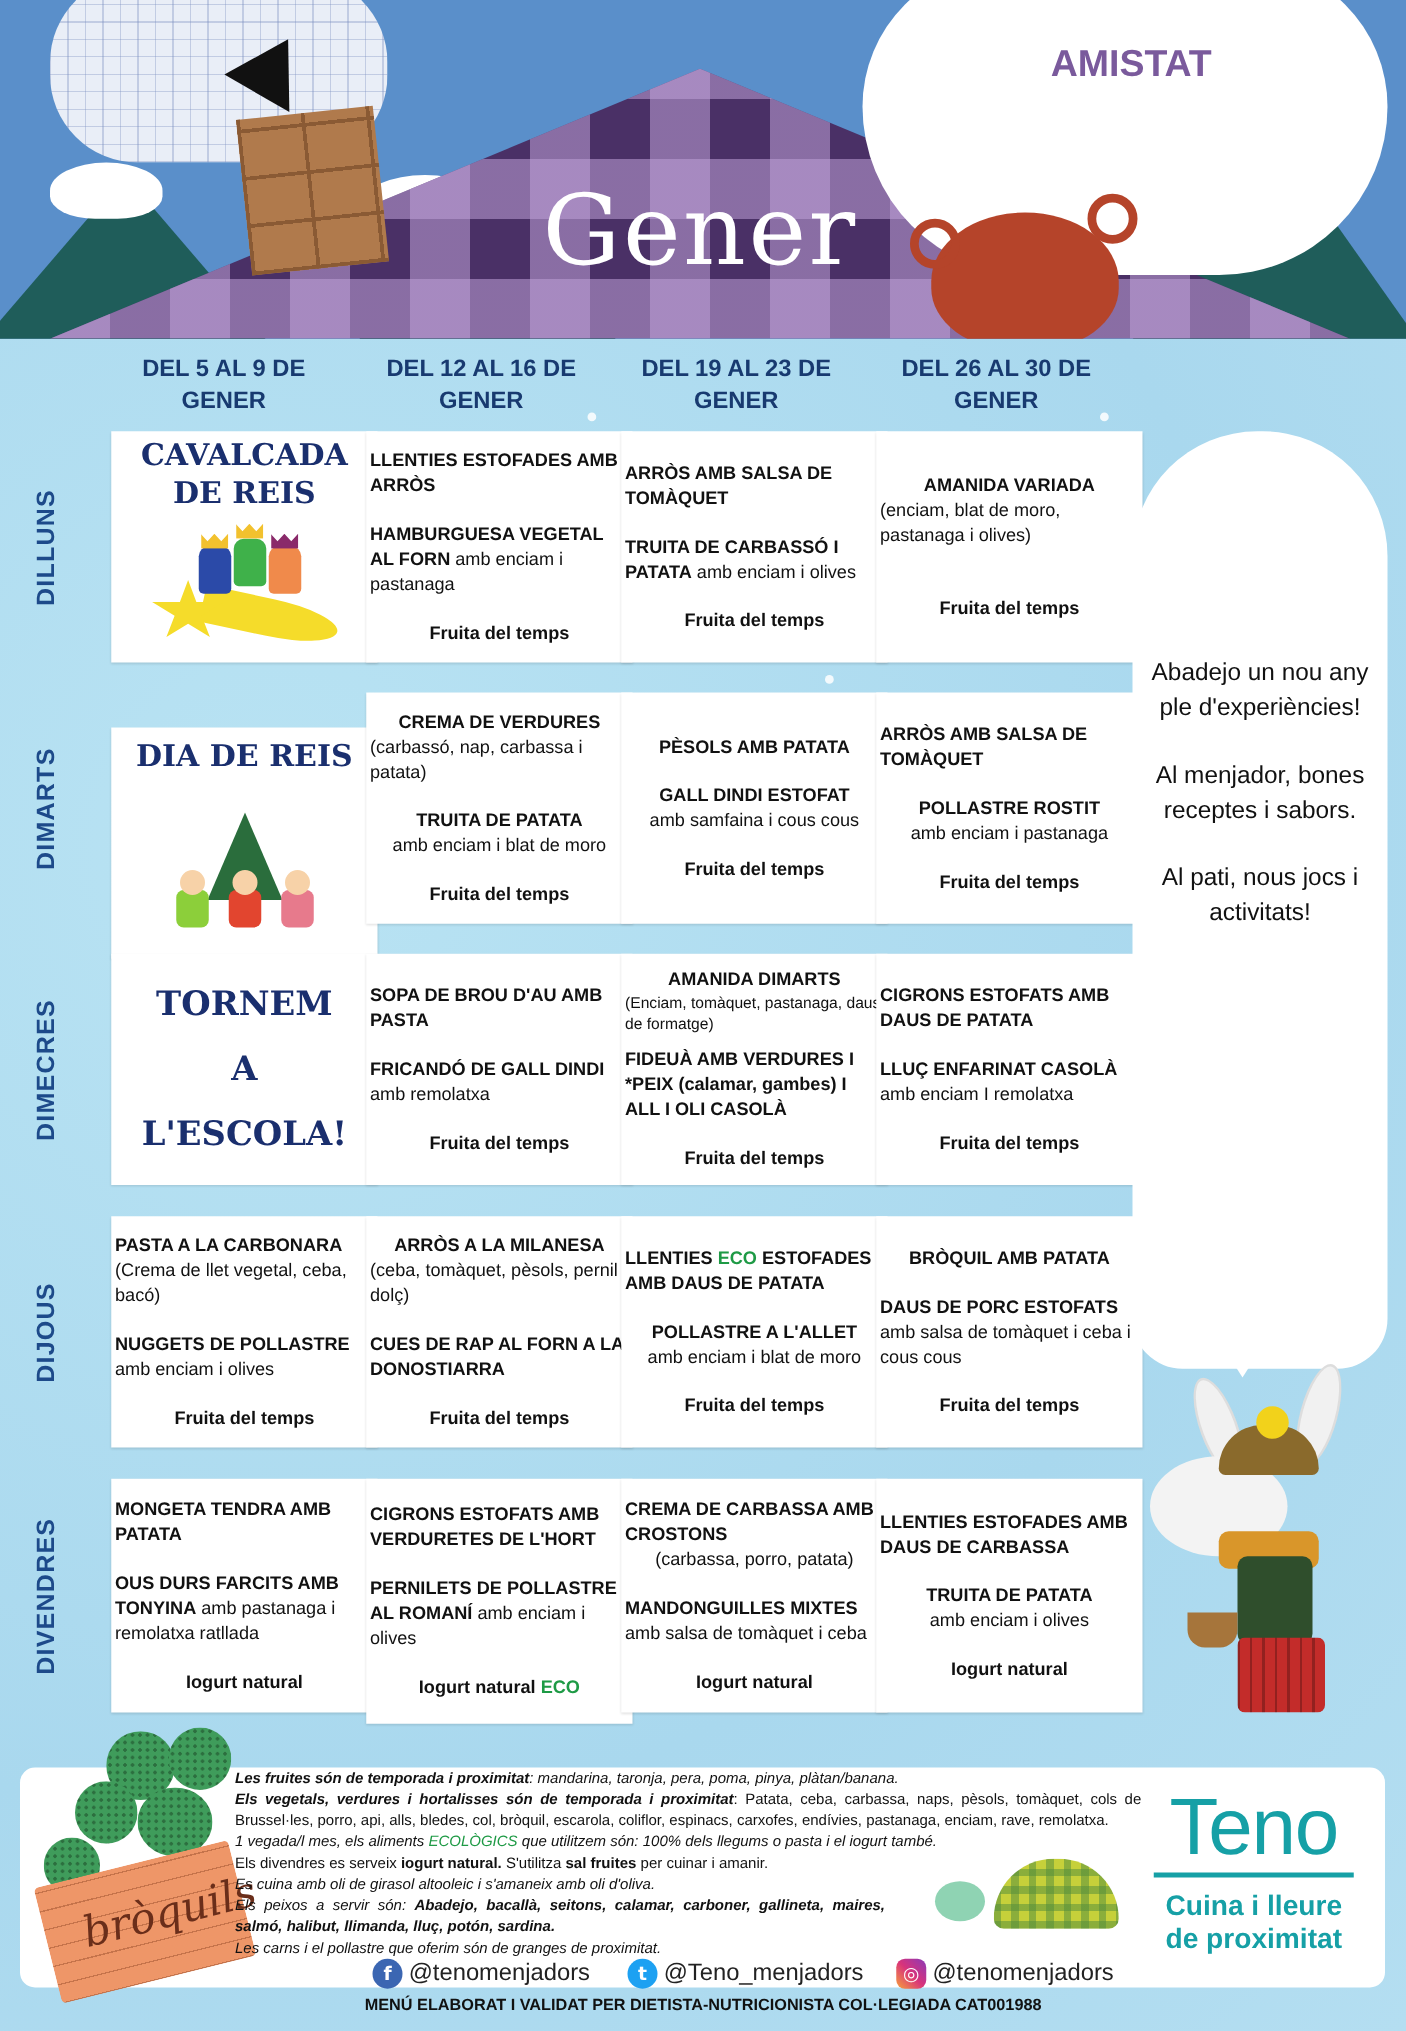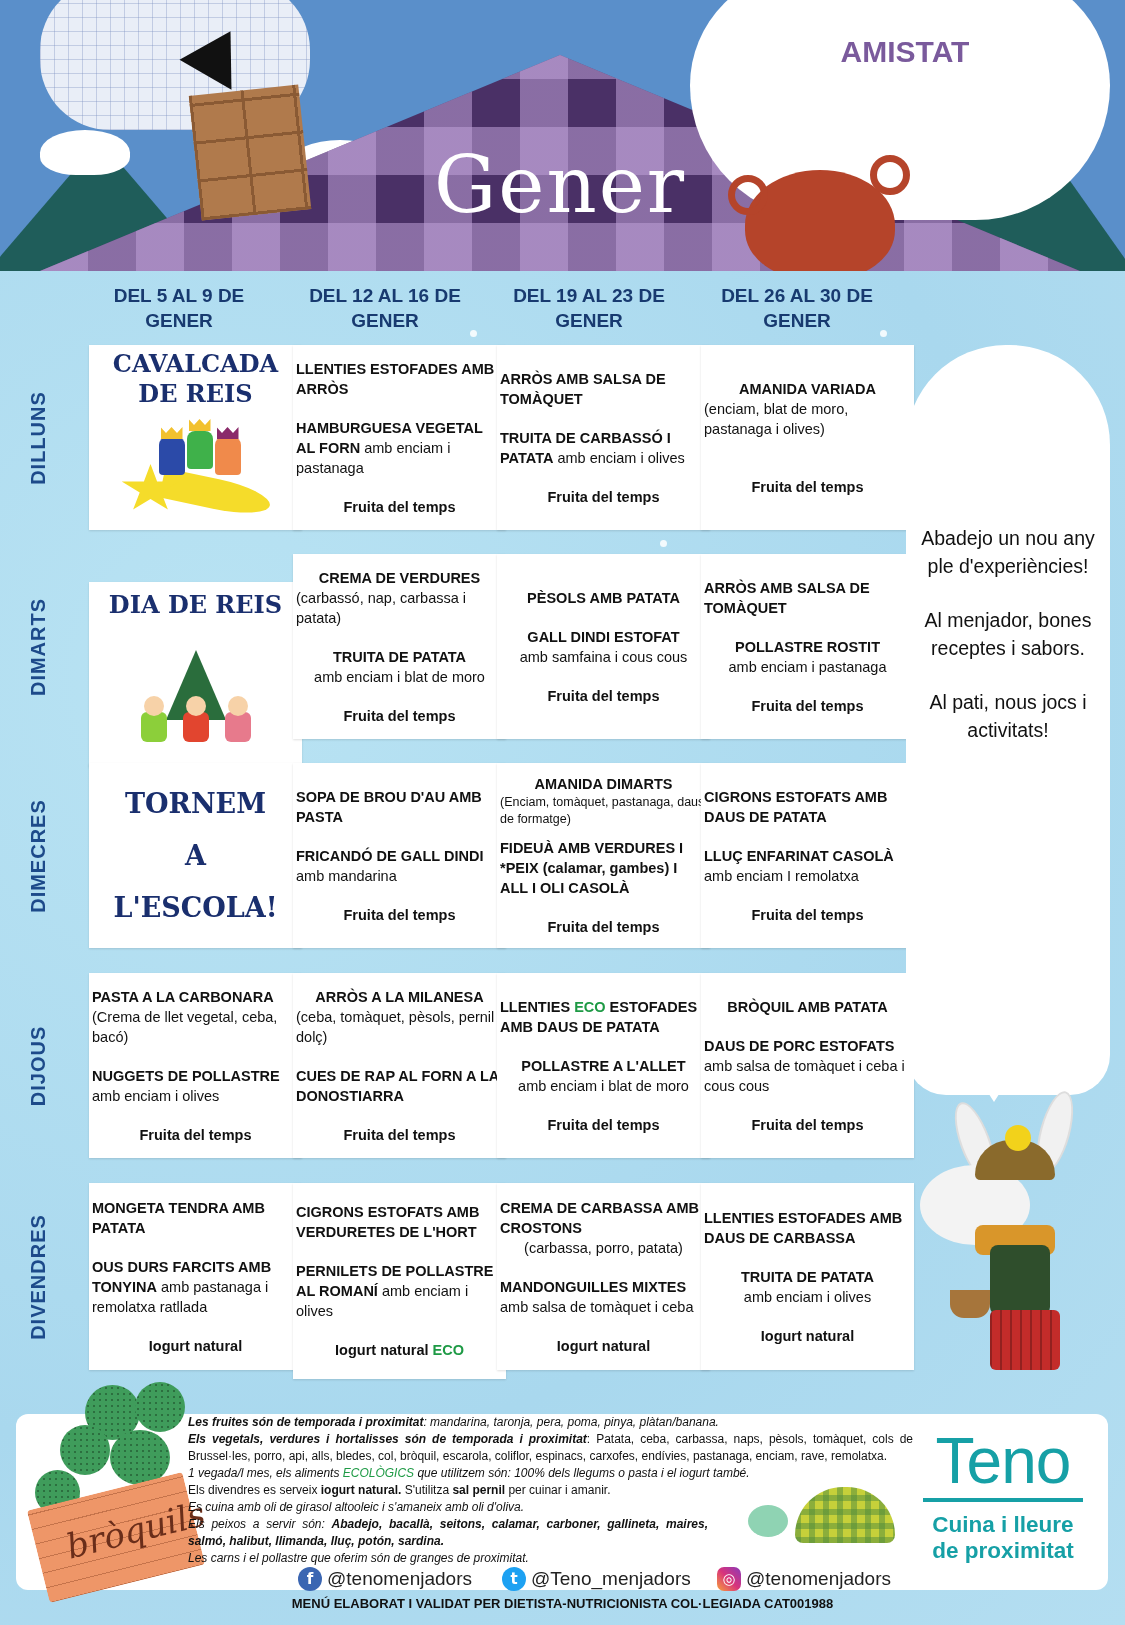--- a/index.html
+++ b/index.html
@@ -251,21 +251,21 @@
 </div>
 
 <div class="cell" style="left:89px;top:763px">
   <div class="special-big">TORNEM</div>
   <div class="special-big">A</div>
   <div class="special-big">L'ESCOLA!</div>
 </div>
 <div class="cell" style="left:293px;top:763px">
   <b>SOPA DE BROU D'AU AMB PASTA</b>
   <div class="gap"></div>
-  <div><b>FRICANDÓ DE GALL DINDI</b><span class="light"> amb mandarina</span></div>
+  <div><b>FRICANDÓ DE GALL DINDI</b><span class="light"> amb remolatxa</span></div>
   <div class="gap"></div>
   <b>Fruita del temps</b>
 </div>
 <div class="cell" style="left:497px;top:763px">
   <b>AMANIDA DIMARTS</b>
   <span class="light small">(Enciam, tomàquet, pastanaga, daus de formatge)</span>
   <div class="gap" style="height:10px"></div>
   <b>FIDEUÀ AMB VERDURES I *PEIX (calamar, gambes) I ALL I OLI CASOLÀ</b>
   <div class="gap"></div>
   <b>Fruita del temps</b>
@@ -368,21 +368,21 @@
   <div class="broccoli" style="left:110px;top:1430px;width:60px;height:55px"></div>
   <div class="broccoli" style="left:35px;top:1470px;width:45px;height:45px"></div>
   <div class="crate"></div>
   <div class="crate-label">bròquils</div>
 </div>
 
 <div class="notes">
   <div><i><b>Les fruites són de temporada i proximitat</b><span>: mandarina, taronja, pera, poma, pinya, plàtan/banana.</span></i></div>
   <div><i><b>Els vegetals, verdures i hortalisses són de temporada i proximitat</b></i><span>: Patata, ceba, carbassa, naps, pèsols, tomàquet, cols de Brussel·les, porro, api, alls, bledes, col, bròquil, escarola, coliflor, espinacs, carxofes, endívies, pastanaga, enciam, rave, remolatxa.</span></div>
   <div><i><span>1 vegada/l mes, els aliments </span><span class="eco" style="font-weight:normal">ECOLÒGICS</span><span> que utilitzem són: 100% dels llegums o pasta i el iogurt també.</span></i></div>
-  <div><span>Els divendres es serveix </span><b>iogurt natural.</b><span> S'utilitza </span><b>sal pernil</b><span> per cuinar i amanir.</span></div>
+  <div><span>Els divendres es serveix </span><b>iogurt natural.</b><span> S'utilitza </span><b>sal fruites</b><span> per cuinar i amanir.</span></div>
   <div><i>Es cuina amb oli de girasol altooleic i s'amaneix amb oli d'oliva.</i></div>
   <div style="width:520px"><i><span>Els peixos a servir són: </span><b>Abadejo, bacallà, seitons, calamar, carboner, gallineta, maires, salmó, halibut, llimanda, lluç, potón, sardina.</b></i></div>
   <div><i>Les carns i el pollastre que oferim són de granges de proximitat.</i></div>
 </div>
 
 <div>
   <div class="turtle-head"></div>
   <div class="turtle-shell"></div>
 </div>
 

